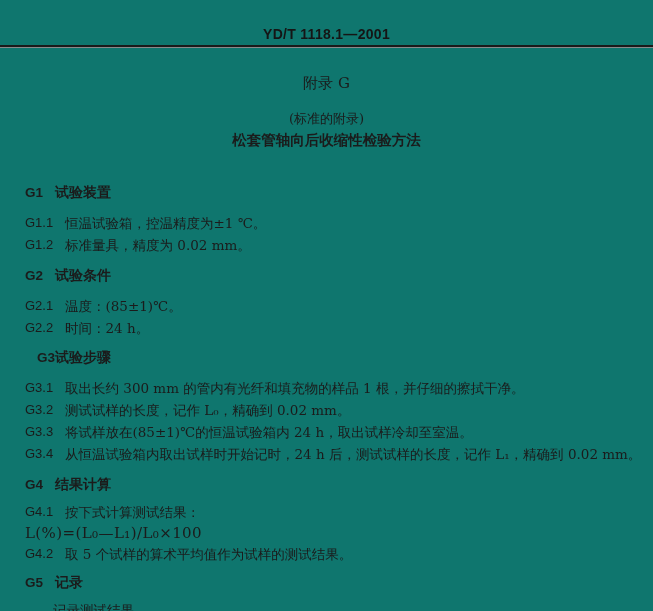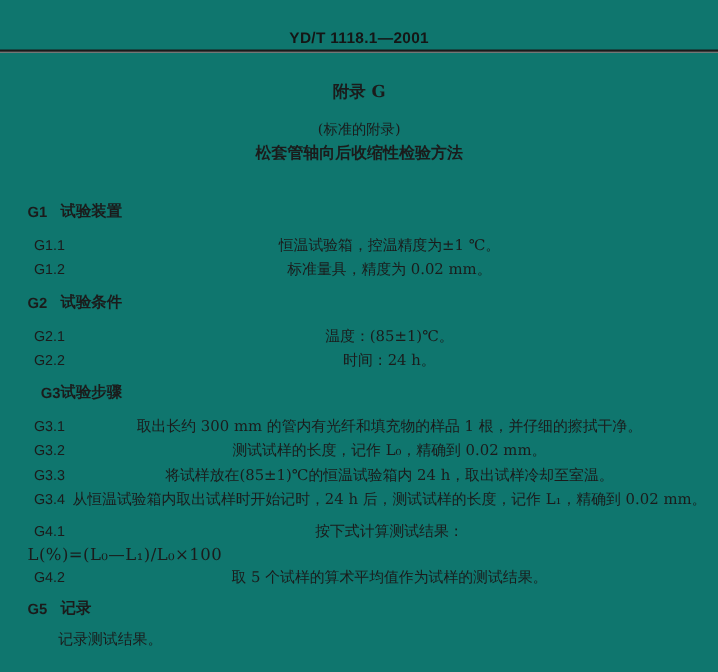--- a/index.html
+++ b/index.html
@@ -35,21 +35,21 @@
     margin-top: 3px;
     height: 2px;
     background: #1a1a1a;
     border-bottom: 1px solid #8a8a8a;
     width: 100%;
   }
   
   .appendix-title {
     margin-top: 25px;
     text-align: center;
-    font-weight: 700;
+    font-weight: 400;
     font-size: 15px;
     line-height: 20px;
   }
   .appendix-subtitle {
     margin-top: 17px;
     text-align: center;
     font-size: 13px;
     line-height: 18px;
   }
   .appendix-name {
@@ -80,21 +80,20 @@
   .sec-g2 .section-heading { margin-top: 10px; }
   .sec-g3 .section-heading { margin-top: 9px; text-align: right; }
   .sec-g4 .section-heading { margin-top: 10px; }
   .sec-g5 .section-heading { margin-top: 8px; }
   .items { margin-top: 10px; }
   .sec-g4 .items { margin-top: 7px; }
   .item {
     display: flex;
     font-size: 13.5px;
     line-height: 22px;
-    text-align: center;
   }
   .item .gnum {
     width: 40px;
     flex-shrink: 0;
     font-family: "Liberation Sans", sans-serif;
     font-size: 13px;
   }
   .item .item-text {
     flex: 1;
     white-space: nowrap;
@@ -178,20 +177,24 @@
           <span class="item-text">将试样放在(85±1)℃的恒温试验箱内 24 h，取出试样冷却至室温。</span>
         </div>
         <div class="item">
           <span class="gnum">G3.4</span>
           <span class="item-text">从恒温试验箱内取出试样时开始记时，24 h 后，测试试样的长度，记作 L₁，精确到 0.02 mm。</span>
         </div>
       </div>
     </div>
 
     <div class="section sec-g4">
+      <div class="section-heading">
+        <span class="gnum">G4</span>
+        <span class="sec-title">结果计算</span>
+      </div>
       <div class="items">
         <div class="item">
           <span class="gnum">G4.1</span>
           <span class="item-text">按下式计算测试结果：</span>
         </div>
         <div class="formula-line">L(%)=(L₀—L₁)/L₀×100</div>
         <div class="item">
           <span class="gnum">G4.2</span>
           <span class="item-text">取 5 个试样的算术平均值作为试样的测试结果。</span>
         </div>

